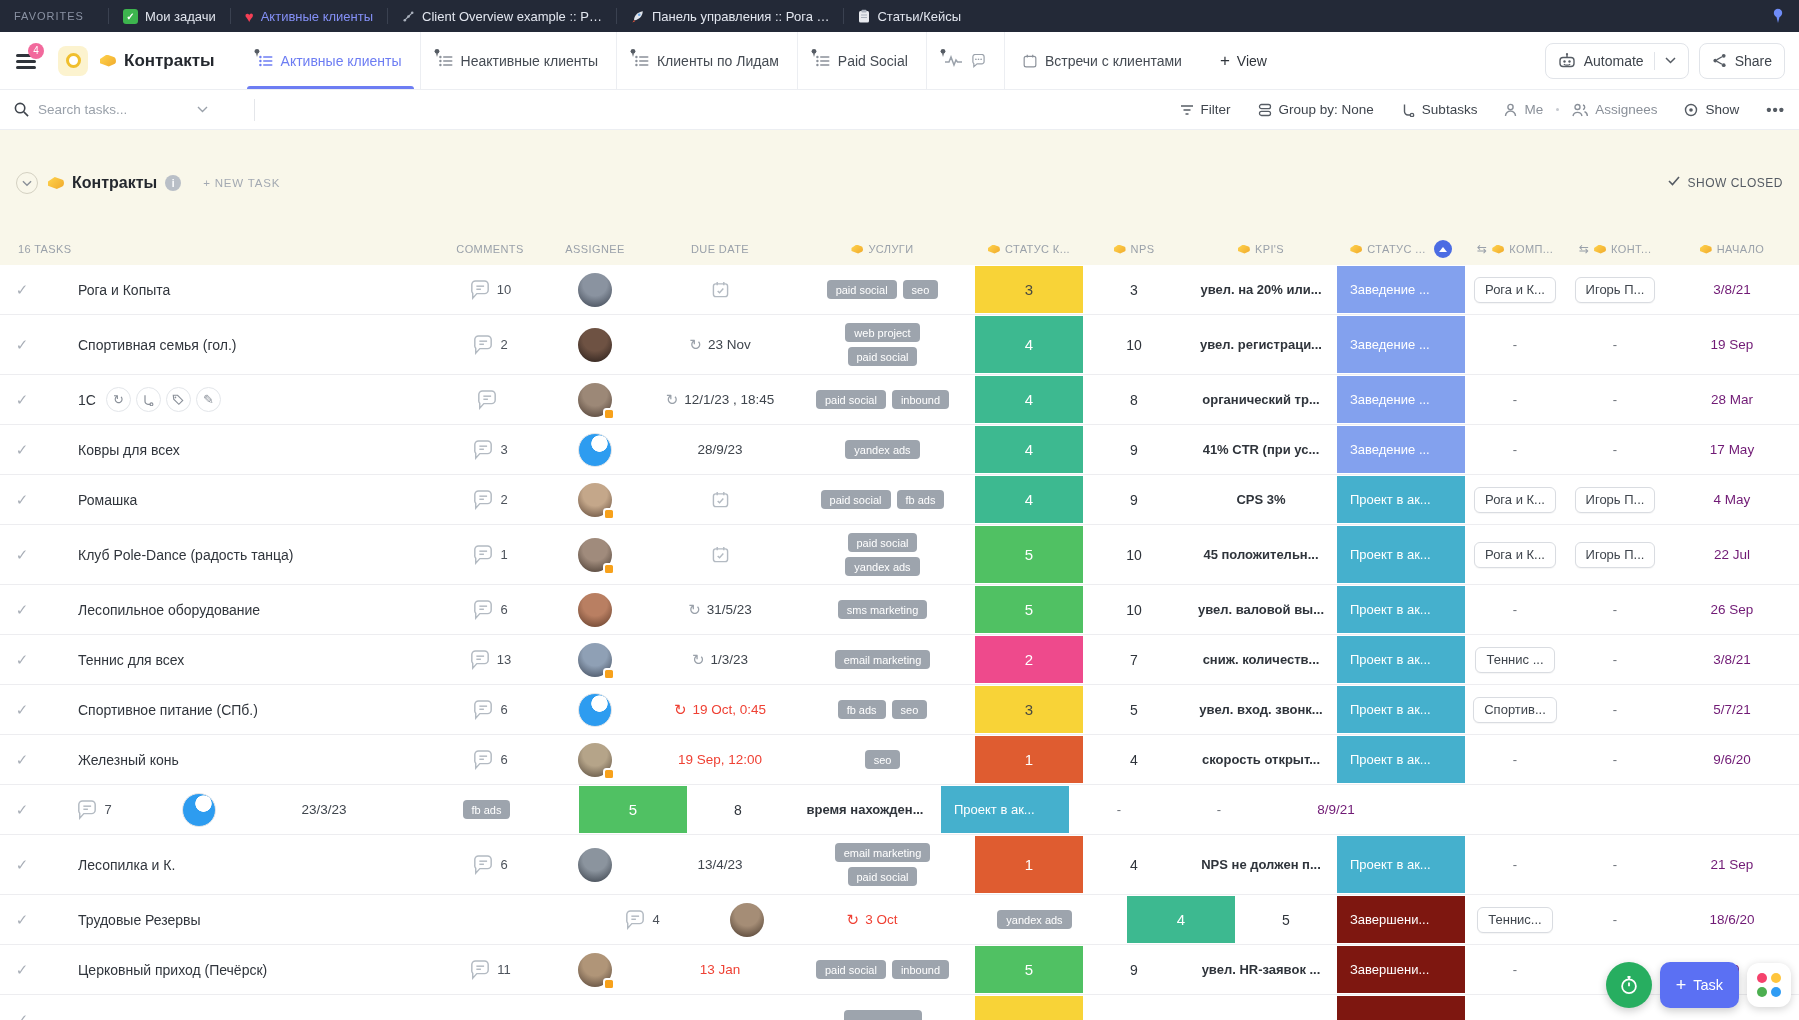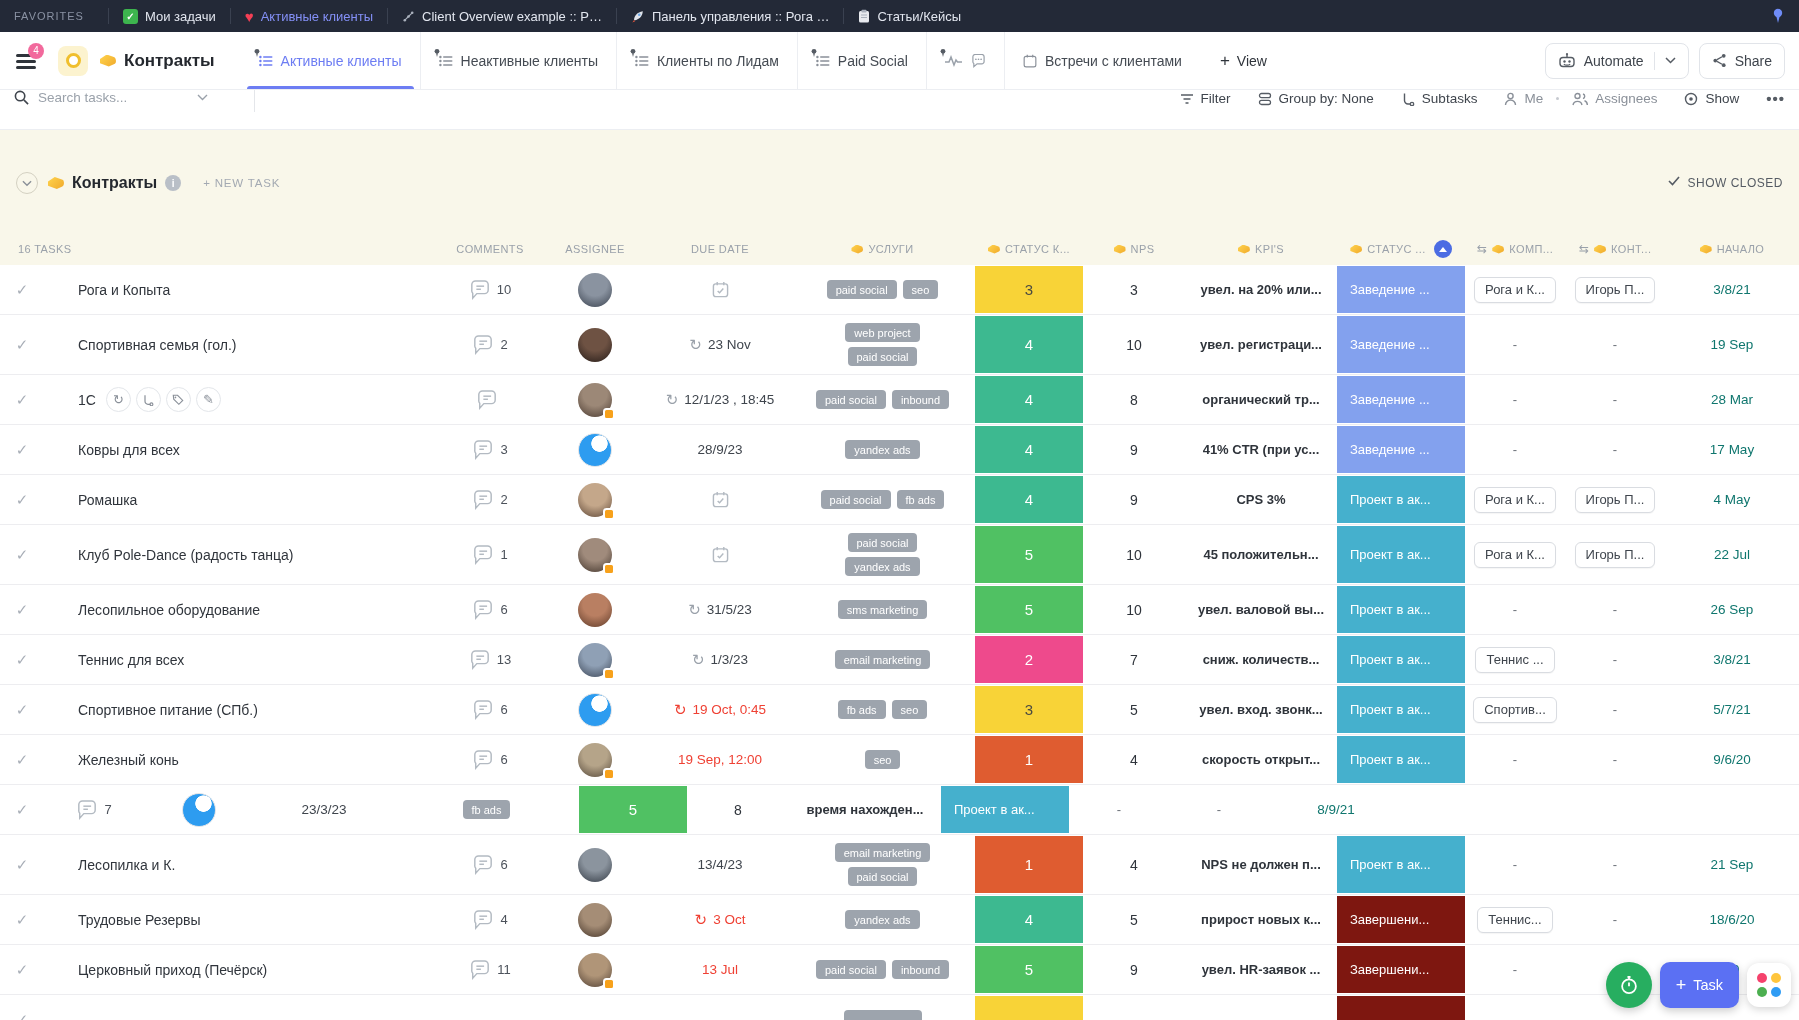--- a/index.html
+++ b/index.html
@@ -33,21 +33,21 @@
   .tab.active .ticon { color:#6d7df3; }
   .tab.active::after { content:""; position:absolute; left:6px; right:6px; bottom:0; height:3px; background:#6d7df3; border-radius:3px 3px 0 0; }
   .tiny-pin { position:absolute; top:-7px; left:-6px; }
   .add-view { display:flex; align-items:center; gap:7px; font-size:14px; color:#2f343b; padding:0 20px; cursor:pointer; white-space:nowrap; }
   .add-view .plus { font-size:17px; color:#2f343b; }
   .nav-right { margin-left:auto; display:flex; align-items:center; gap:10px; }
   .btn { display:flex; align-items:center; gap:8px; height:36px; padding:0 12px; border:1px solid #e1e4e9; border-radius:8px; background:#fff; font-size:14px; color:#3f454d; cursor:pointer; }
   .btn .vline { width:1px; height:18px; background:#e1e4e9; margin:0 2px; }
 
   
-  .toolbar { height:40px; background:#fff; display:flex; align-items:flex-start; padding:0 14px; border-bottom:1px solid #eceef2; }
+  .toolbar { height:40px; background:#fff; display:flex; align-items:center; padding:0 14px; border-bottom:1px solid #eceef2; }
   .search { display:flex; align-items:center; gap:9px; width:230px; cursor:text; }
   .search input { border:none; outline:none; font-size:13.5px; color:#3f454d; width:150px; font-family:"Liberation Sans",sans-serif; }
   .search input::placeholder { color:#9aa1aa; }
   .tb-divider { width:1px; height:22px; background:#e4e6ea; margin:0 10px; }
   .tb-right { margin-left:auto; display:flex; align-items:center; gap:27px; }
   .tb-item { display:flex; align-items:center; gap:7px; font-size:13.5px; color:#3f454d; cursor:pointer; white-space:nowrap; }
   .tb-item.dim { color:#8a9099; }
   .tb-dot { width:3px; height:3px; border-radius:50%; background:#c6cad0; margin:0 -14px; }
   .ellipsis { font-size:15px; color:#565c64; letter-spacing:1px; font-weight:bold; cursor:pointer; }
 
@@ -85,21 +85,21 @@
   .tagstack { display:flex; flex-direction:column; gap:5px; align-items:center; }
   .taginline { display:flex; gap:6px; align-items:center; }
   .pill { background:#9da4ad; color:#fff; font-size:11px; padding:3.5px 9px; border-radius:4px; white-space:nowrap; }
   .fillcell { position:relative; }
   .fill { position:absolute; left:0; right:0; top:1px; bottom:1px; display:flex; align-items:center; justify-content:center; font-size:15px; color:#fff; }
   .fill.stage { justify-content:flex-start; padding-left:13px; font-size:13px; white-space:nowrap; overflow:hidden; }
   .npsv { font-size:14px; color:#2f343b; }
   .kpiv { font-size:13px; color:#2f343b; white-space:nowrap; overflow:hidden;font-weight:bold; }
   .chip { background:#fff; border:1px solid #d9dce1; border-radius:6px; padding:4.5px 10px; font-size:13px; color:#3f454d; white-space:nowrap; overflow:hidden; max-width:92px; box-shadow:0 1px 1px rgba(0,0,0,.04); cursor:pointer; }
   .dash { color:#6b7178; font-size:13px; }
-  .startv { font-size:13.5px; color:#0f766e; }
+  .startv { font-size:13.5px; color:#701a75; }
   .act-icons { display:flex; gap:5px; }
   .act { width:25px; height:25px; border-radius:50%; border:1px solid #e3e6ea; display:flex; align-items:center; justify-content:center; color:#8a9099; font-size:13px; cursor:pointer; background:#fff; }
 
   
   .float-wrap { position:absolute; right:8px; bottom:12px; display:flex; align-items:center; gap:8px; }
   .timer-btn { width:46px; height:46px; border-radius:50%; background:#27ae60; display:flex; align-items:center; justify-content:center; box-shadow:0 3px 8px rgba(0,0,0,.2); cursor:pointer; }
   .task-btn { height:46px; padding:0 16px; border-radius:10px; background:#5b70f3; color:#fff; font-size:14.5px; display:flex; align-items:center; gap:7px; box-shadow:0 3px 8px rgba(0,0,0,.2); cursor:pointer; }
   .apps-btn { width:44px; height:44px; border-radius:12px; background:#fff; box-shadow:0 2px 8px rgba(0,0,0,.18); display:grid; grid-template-columns:10px 10px; grid-gap:4px; align-content:center; justify-content:center; cursor:pointer; }
   .apps-btn i { width:10px; height:10px; border-radius:50%; display:block; }
 </style>
@@ -1170,23 +1170,20 @@
           <div class="taginline">
             <span class="pill">yandex ads</span>
           </div>
         </div>
         <div class="cell c-status1 fillcell">
           <div class="fill" style="background:#3db990;color:#fff;">4</div>
         </div>
         <div class="cell c-nps">
           <span class="npsv">5</span>
         </div>
-        <div class="cell c-kpi">
-          <span class="kpiv">прирост новых к...</span>
-        </div>
         <div class="cell c-status2 fillcell">
           <div class="fill stage" style="background:#7e1710;">Завершени...</div>
         </div>
         <div class="cell c-comp">
           <span class="chip">Теннис...</span>
         </div>
         <div class="cell c-cont">
           <span class="dash">-</span>
         </div>
         <div class="cell c-start">
@@ -1210,21 +1207,21 @@
             <span>11</span>
           </span>
         </div>
         <div class="cell c-assignee">
           <div class="avatar" style="background:radial-gradient(circle at 50% 32%,#b09578 0 42%,#514034 100%);">
             <span class="ab"></span>
           </div>
         </div>
         <div class="cell c-due">
           <span class="due-txt overdue">
-            <span>13 Jul</span>
+            <span>13 Jan</span>
           </span>
         </div>
         <div class="cell c-tags">
           <div class="taginline">
             <span class="pill">paid social</span>
             <span class="pill">inbound</span>
           </div>
         </div>
         <div class="cell c-status1 fillcell">
           <div class="fill" style="background:#50c163;color:#fff;">5</div>

